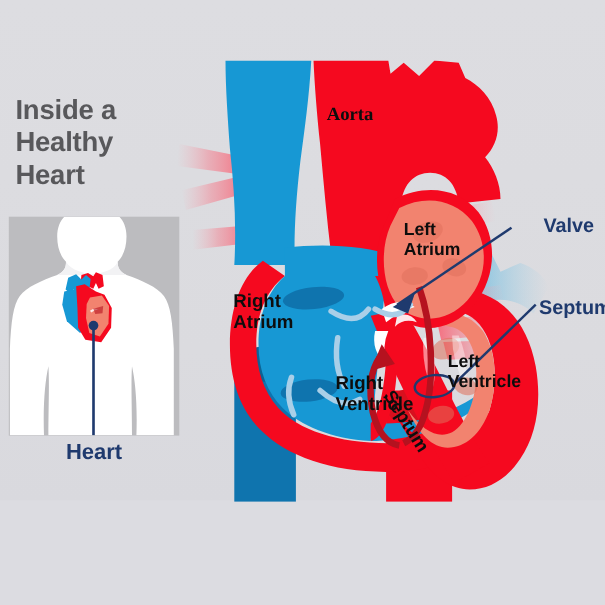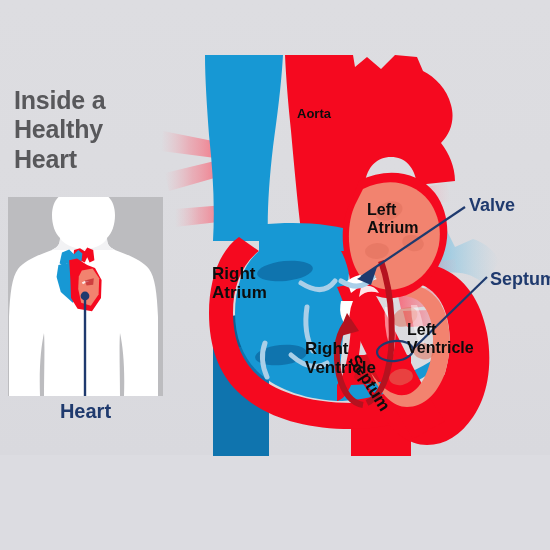--- a/index.html
+++ b/index.html
@@ -73,26 +73,26 @@
   
   .lbl {
     position: absolute;
     font-weight: bold;
     white-space: pre-line;
     line-height: 1.1;
   }
   .lbl-black { color: #0d0d0d; }
   .lbl-navy  { color: #1f3a6e; }
 
-  #lbl-aorta        { left: 297px; top: 107px;  font-size: 13px; }
+  #lbl-aorta        { left: 297px; top: 95px;  font-size: 17px; font-family: Liberation Serif, serif; }
   #lbl-right-atrium { left: 212px; top: 265px;  font-size: 17px; width: 80px; }
   #lbl-right-vent   { left: 305px; top: 340px;  font-size: 17px; width: 72px; }
   #lbl-left-atrium  { left: 367px; top: 201px;  font-size: 16px; width: 66px; }
   #lbl-left-vent    { left: 407px; top: 321px;  font-size: 16px; width: 72px; }
-  #lbl-valve        { left: 469px; top: 196px;  font-size: 18px; }
+  #lbl-valve        { left: 494px; top: 196px;  font-size: 18px; }
   #lbl-blood        { left: 490px; top: 270px;  font-size: 18px; }
   #lbl-septum {
     left: 360px; top: 352px;
     font-size: 17px;
     transform: rotate(58deg);
     transform-origin: left top;
   }
 </style>
 </head>
 <body>

